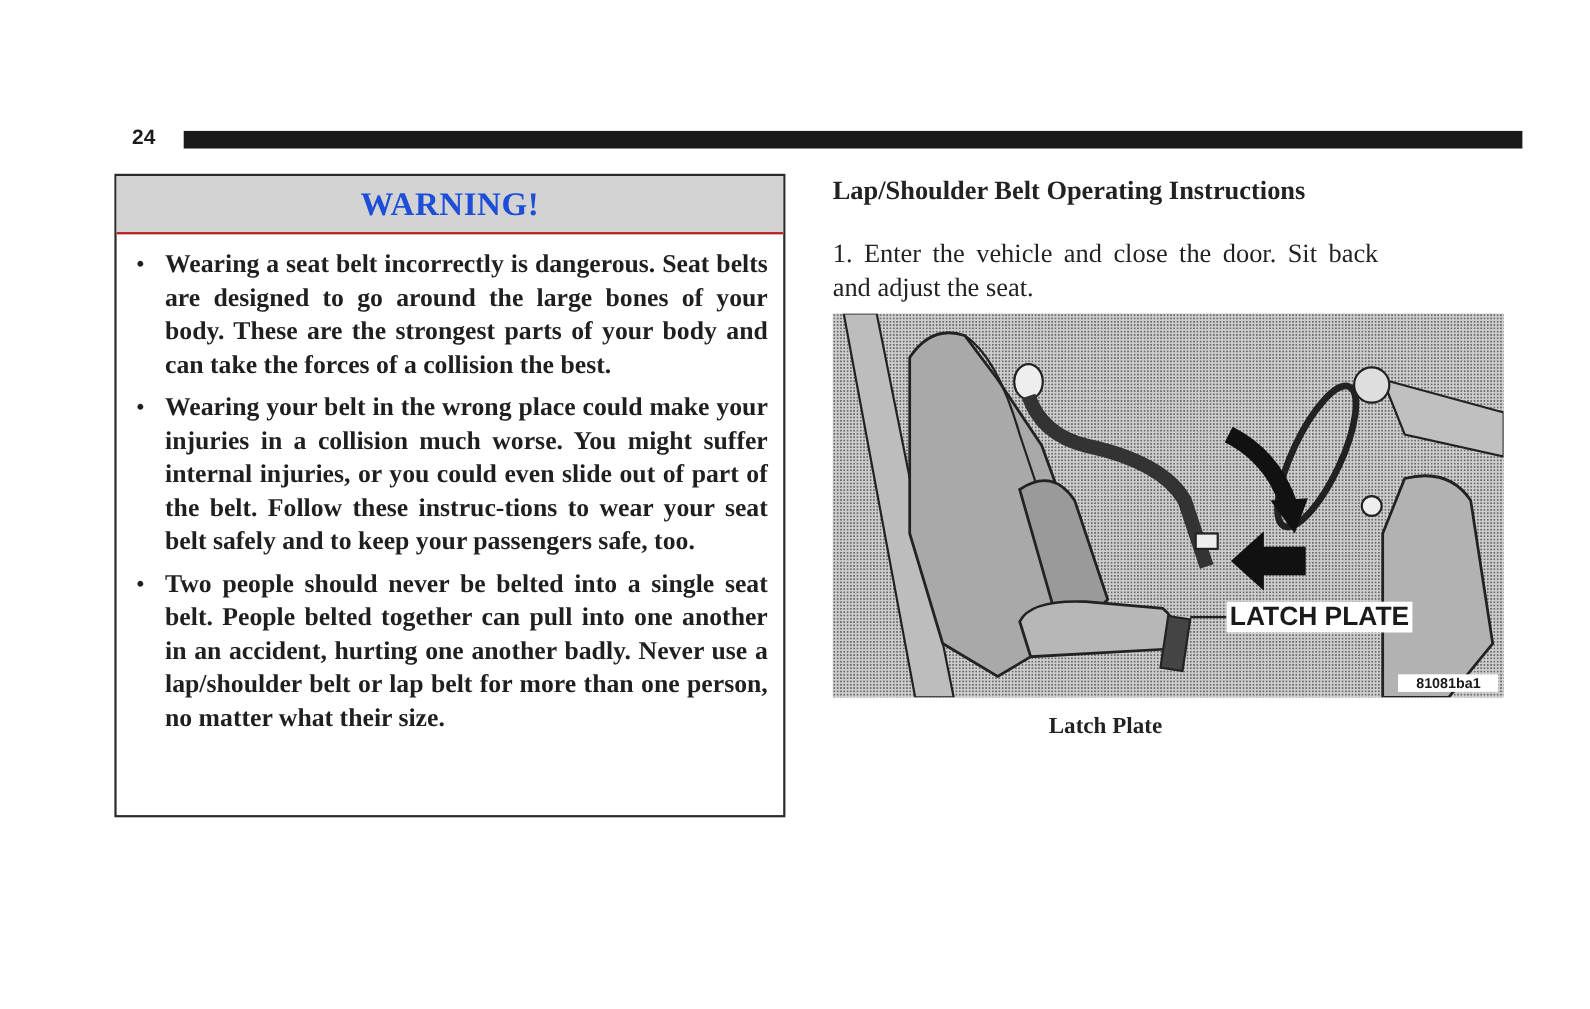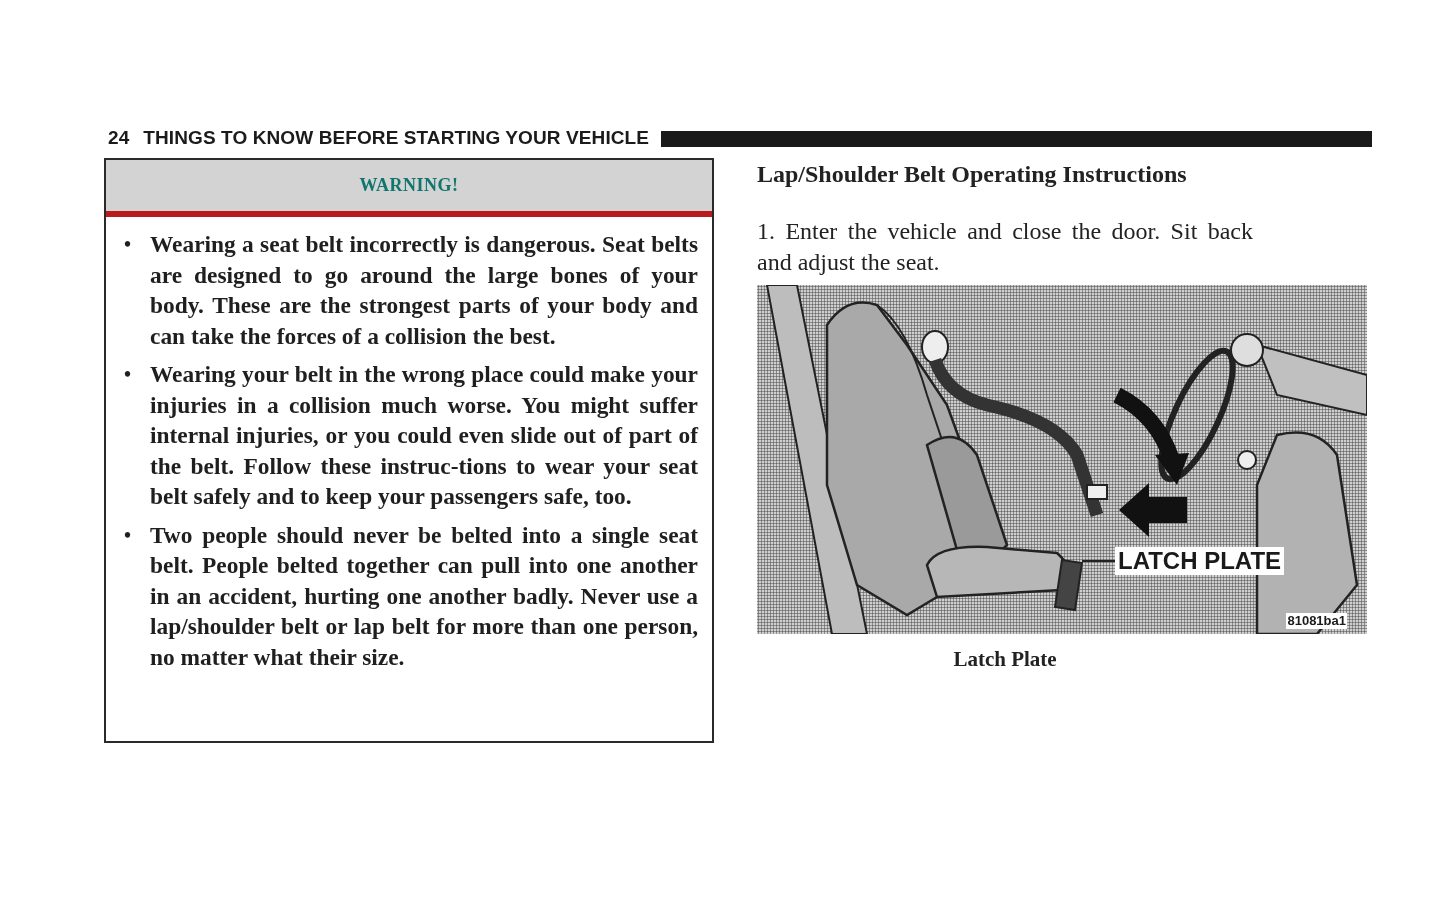--- a/index.html
+++ b/index.html
@@ -2,40 +2,40 @@
 <html><head>
 <meta charset="utf-8">
 <style>
   html, body { margin: 0; padding: 0; }
   body {
     width: 1445px; height: 917px; background: #ffffff; position: relative;
     overflow: hidden; color: #222;
     font-family: "Liberation Serif", "DejaVu Serif", serif;
   }
   .running-head {
-    position: absolute; left: 108px; top: 114px; width: 1264px; height: 24px;
-    display: flex; align-items: center; margin-top: 12px;
+    position: absolute; left: 120px; top: 114px; width: 1264px; height: 24px;
+    display: flex; align-items: center;
   }
   .running-head .pnum, .running-head .section {
     font-family: "Liberation Sans", "DejaVu Sans", sans-serif;
     font-weight: bold; font-size: 19px; color: #1b1b1b; letter-spacing: 0.1px;
   }
   .running-head .pnum { margin-right: 14px; }
   .running-head .rule {
     flex: 1; height: 16px; background: #1a1a1a; margin-left: 12px; margin-top: 1px;
   }
 
   .warning-box {
     position: absolute; left: 104px; top: 158px; width: 606px; height: 581px;
     border: 2px solid #2a2a2a; box-sizing: content-box;
   }
   .warning-title {
-    height: 51px; background: #d3d3d3; border-bottom: 6px solid #b91c1c;
+    height: 51px; background: #d3d3d3; border-bottom: 2px solid #b91c1c;
     display: flex; align-items: center; justify-content: center;
-    font-weight: bold; font-size: 18px; color: #0f766e; letter-spacing: 0.5px;
+    font-weight: bold; font-size: 30px; color: #1d4ed8; letter-spacing: 0.5px;
   }
   .warning-list { list-style: none; margin: 0; padding: 12px 14px 0 16px; }
   .warning-list li {
     position: relative; padding-left: 28px; font-weight: bold; font-size: 23.4px;
     line-height: 30.5px; text-align: justify; color: #1f1f1f; margin-bottom: 8px;
   }
   .warning-list li .bullet {
     position: absolute; left: 2px; top: 0; font-size: 20px;
   }
 
@@ -55,36 +55,35 @@
     background-size: 3px 3px;
     overflow: hidden;
   }
   .figure svg { position: absolute; left: 0; top: 0; }
   .fig-label {
     position: absolute; left: 358px; top: 262px; background: #ffffff;
     font-family: "Liberation Sans", "DejaVu Sans", sans-serif; font-weight: bold;
     font-size: 24px; color: #1a1a1a; padding: 0 3px; line-height: 28px;
   }
   .fig-code {
-    position: absolute; right: 20px; bottom: 5px; background: #ffffff;
+    position: absolute; right: 5px; bottom: 5px; background: #ffffff;
     font-family: "Liberation Sans", "DejaVu Sans", sans-serif; font-weight: bold;
-    font-size: 13px; color: #1a1a1a; padding: 0 1px; line-height: 16px;
+    font-size: 13px; color: #1a1a1a; padding: 0 16px; line-height: 16px;
   }
   .caption {
     text-align: center; font-weight: bold; font-size: 21px; color: #222;
     margin-top: 12px; line-height: 26px;
   }
   .step2 { margin-top: 5px; }
 </style>
 </head>
 <body>
 
 <header class="running-head">
   <span class="pnum">24</span>
-  <span class="section">THINGS TO KNOW BEFORE STARTING YOUR VEHICLE</span>
   <span class="rule"></span>
 </header>
 
 <section class="warning-box">
   <div class="warning-title">WARNING!</div>
   <ul class="warning-list">
     <li>
       <span class="bullet">•</span>
       <span>Wearing a seat belt incorrectly is dangerous. Seat belts are designed to go around the large bones of your body. These are the strongest parts of your body and can take the forces of a collision the best.</span>
     </li>

